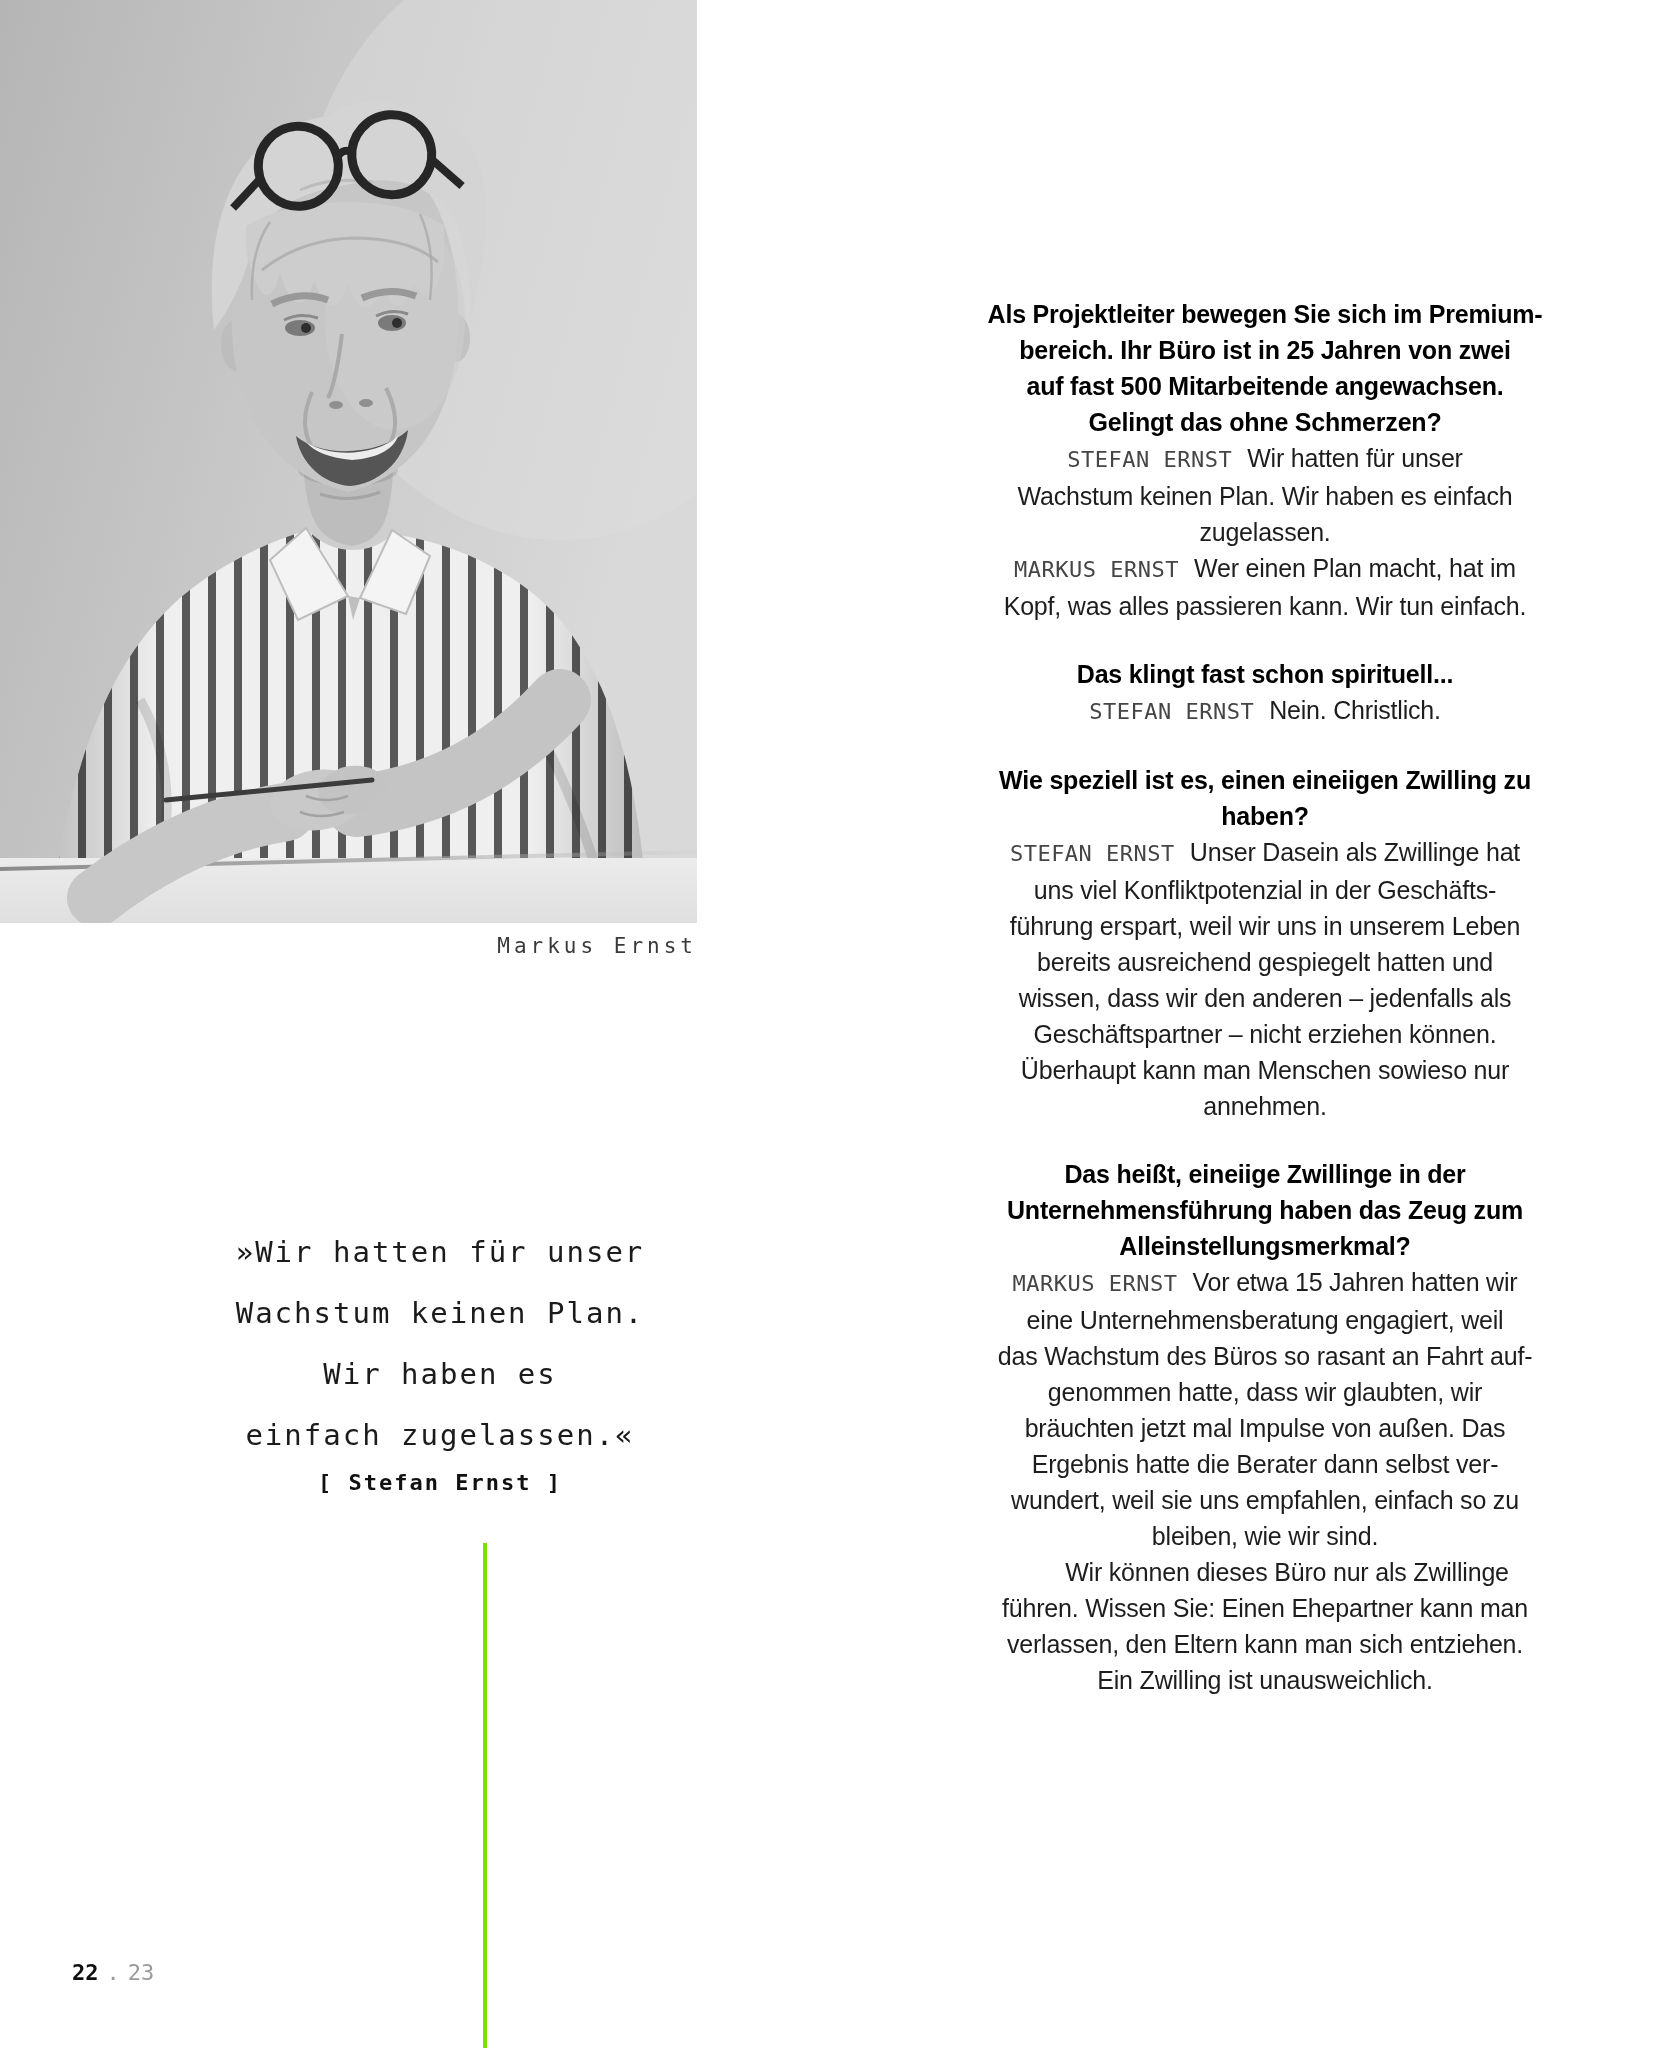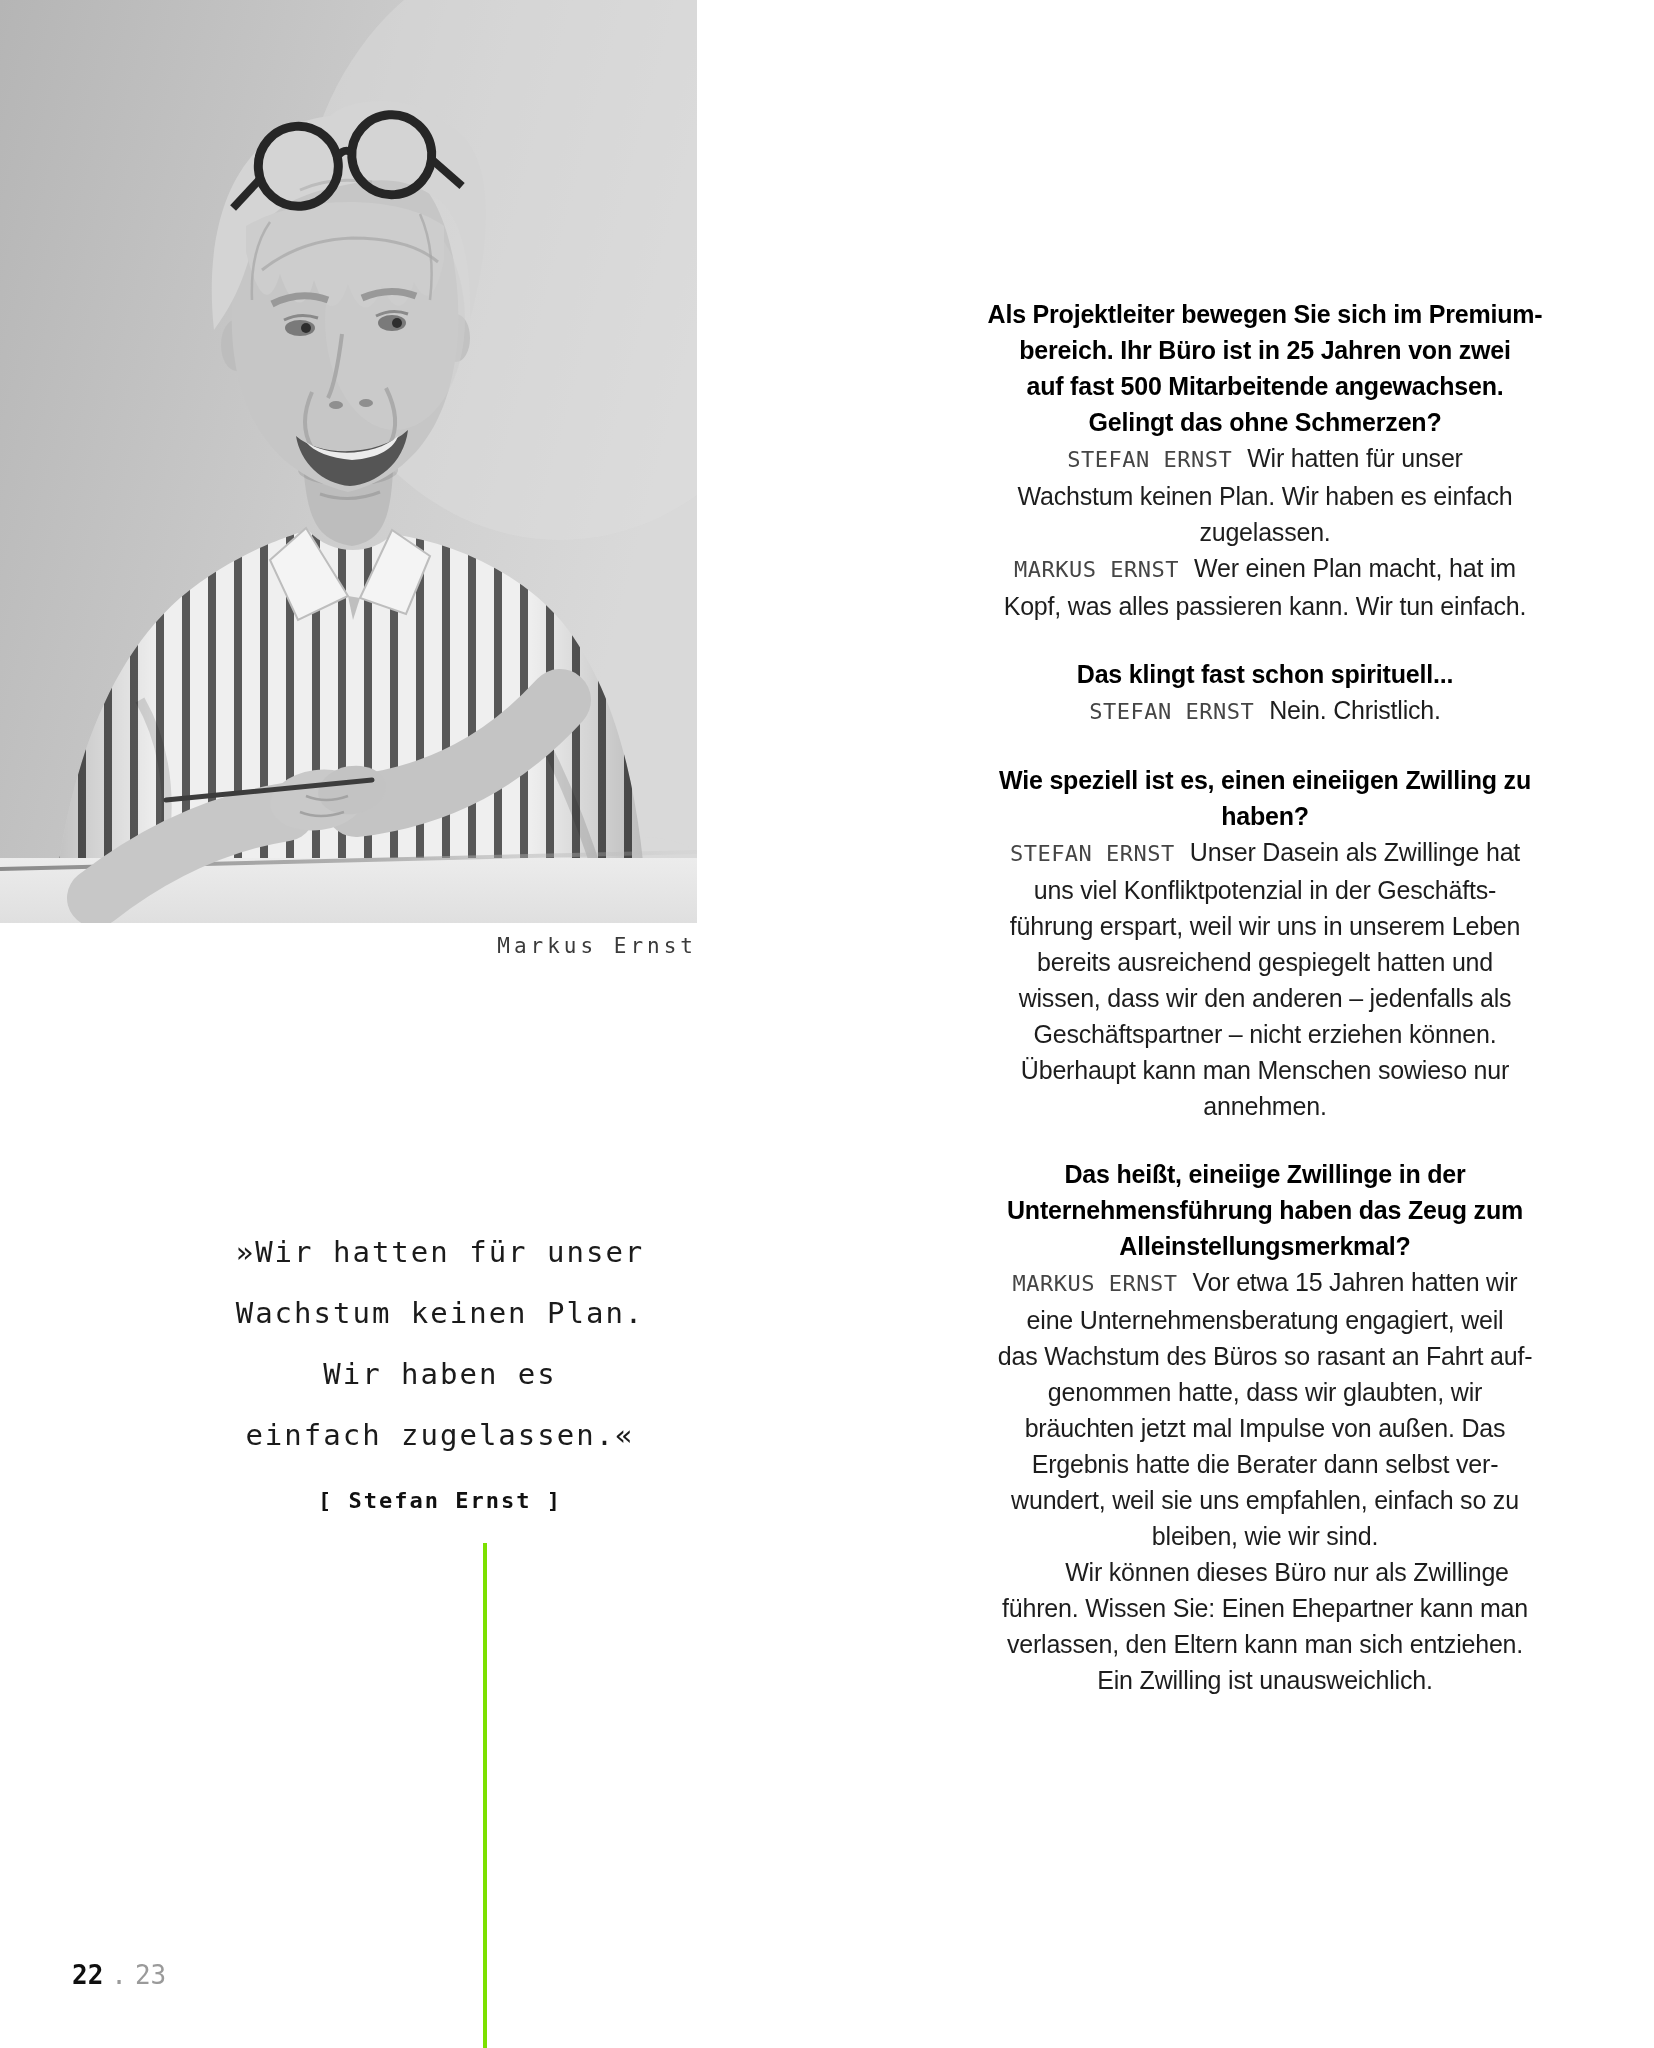--- a/index.html
+++ b/index.html
@@ -20,21 +20,21 @@
 
   
   .pullquote{
     position:absolute;left:130px;top:1222px;width:620px;text-align:center;
     font-family:"DejaVu Sans Mono", monospace;color:#1b1b1b;
   }
   .pullquote .qtext{
     white-space:pre-line;font-size:29px;line-height:61px;letter-spacing:2px;font-weight:400;
   }
   .pullquote .attr{
-    margin-top:22px;font-size:22px;font-weight:bold;letter-spacing:2px;color:#111;
+    margin-top:4px;font-size:22px;font-weight:bold;letter-spacing:2px;color:#111;
   }
 
   
   .accent-rule{
     position:absolute;left:483px;top:1543px;width:4px;height:505px;background:#7CE000;
   }
 
   
   .article{
     position:absolute;left:955px;top:296px;width:620px;
@@ -45,21 +45,21 @@
   .article p.gap{margin-top:32px;}
   .speaker{
     font-family:"DejaVu Sans Mono", monospace;font-size:22px;letter-spacing:0.5px;
     color:#454545;margin-right:15px;font-weight:400;
   }
   .article p.indent{text-indent:44px;}
 
   
   .footer{
     position:absolute;left:72px;top:1960px;
-    font-family:"DejaVu Sans Mono", monospace;font-size:26px;color:#9a9a9a;
+    font-family:"DejaVu Sans Mono", monospace;font-size:22px;color:#9a9a9a;
   }
   .footer .pl{font-weight:bold;color:#0f0f0f;}
   .footer .sep{margin:0 8px;color:#9a9a9a;}
 </style>
 </head>
 <body>
 
 <div class="page">
 
   <div class="photo">

